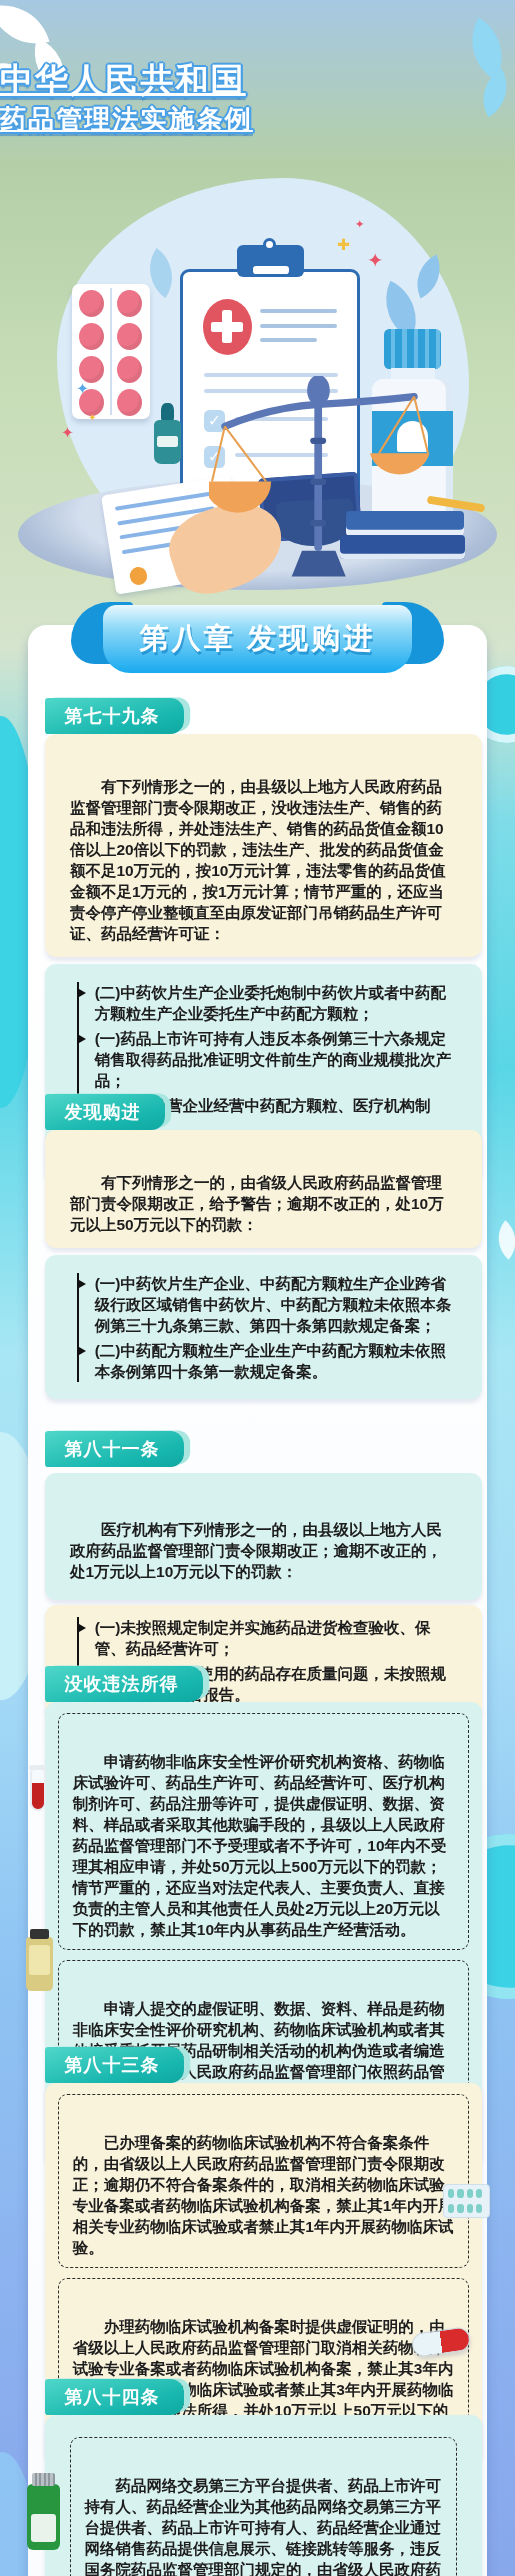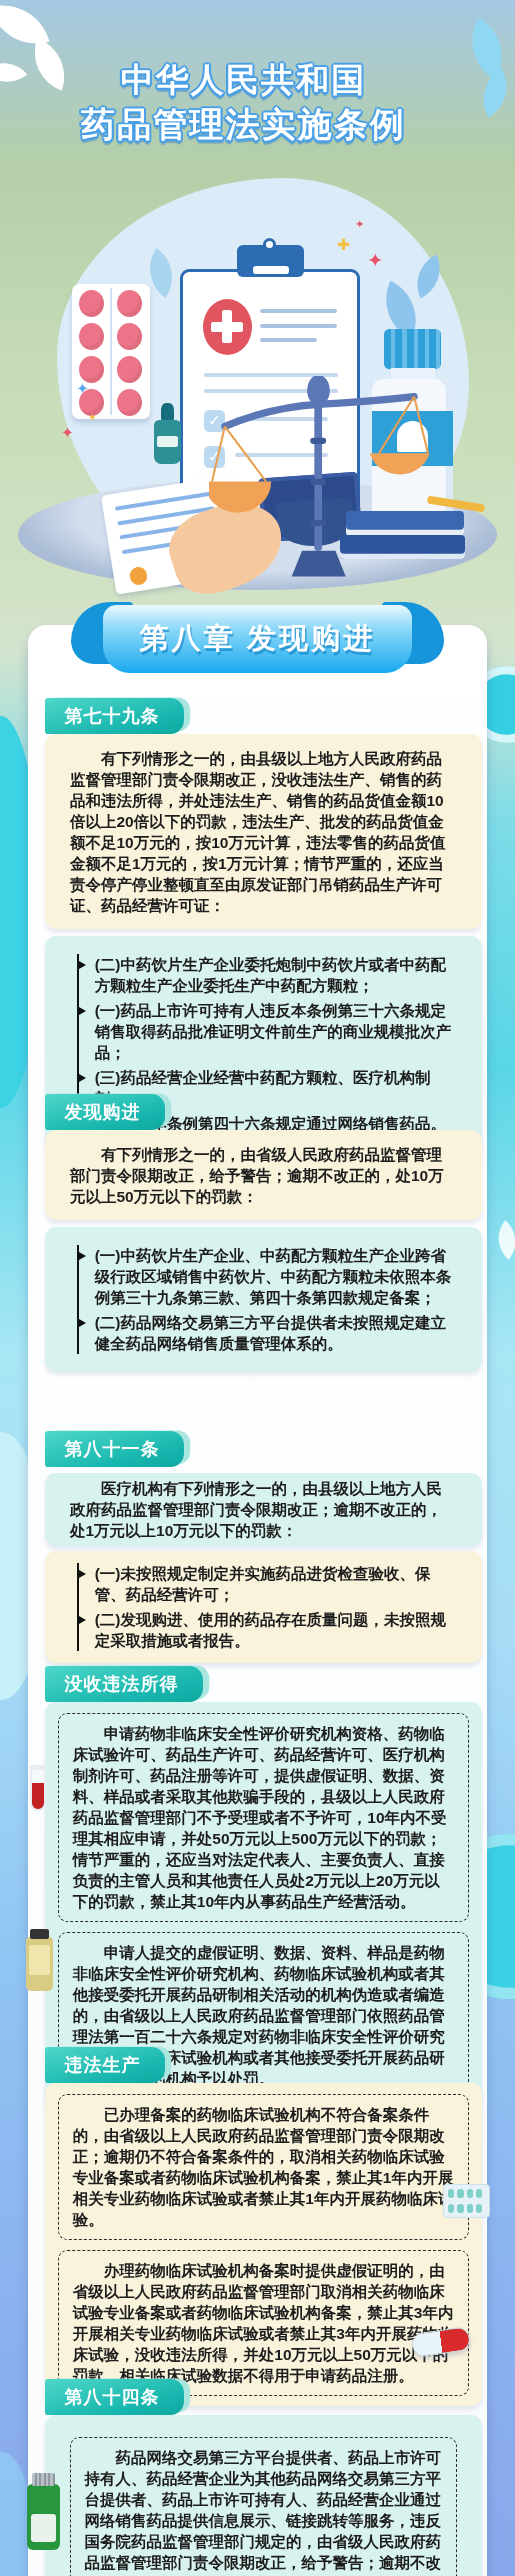--- a/index.html
+++ b/index.html
@@ -15,29 +15,30 @@
       #7edce8 20%, #59d6e6 26%, #a8e6f4 33%, #a6dcf6 40%, #8fc4f3 48%,
       #8cb2ef 56%, #86a2ea 66%, #8099e6 78%, #85a2ee 90%, #86a4f0 100%);
   }
   
   .leaf { position:absolute; }
   .leaf .blade { position:absolute; border-radius:0 100% 0 100%; }
   .deco-circle { position:absolute; border-radius:50%; }
   .side-blob { position:absolute; border-radius:50%; }
   
   .main-title {
-    position:absolute; left:0; width:487px; text-align:center; color:#fff;
+    position:absolute; left:0; width:487px; color:#fff;
     letter-spacing:2.1px;
     text-shadow:
       -1.5px -1.5px 0 #4aa0e6, 1.5px -1.5px 0 #4aa0e6, -1.5px 1.5px 0 #4aa0e6, 1.5px 1.5px 0 #4aa0e6,
       -2.1px 0 0 #4aa0e6, 2.1px 0 0 #4aa0e6, 0 -2.1px 0 #4aa0e6, 0 2.1px 0 #4aa0e6,
       0 4.1px 1px rgba(52,130,200,.55);
+    text-decoration: underline;
   }
   #title1 { top:58px; font-size:33px; }
-  #title2 { top:102px; font-size:34px; }
+  #title2 { top:102px; font-size:26px; }
   
   .hero { position:absolute; left:0; top:170px; width:515px; height:428px; }
   .hero-blob { position:absolute; left:57px; top:7.7px; width:412px; height:397px;
     background:#dcebf8; border-radius:55% 45% 52% 48% / 45% 52% 48% 55%; }
   .platform { position:absolute; left:18px; top:309px; width:479px; height:111px; border-radius:50%;
     background:radial-gradient(ellipse at 50% 32%, #d4dfee 0 52%, #aebfd8 70%, #8da3c4 100%); }
   .clipboard { position:absolute; left:180px; top:99px; width:180px; height:260px;
     background:#fff; border:3.1px solid #2d6cb2; border-radius:9.3px; }
   .clip-top { position:absolute; left:54px; top:-27px; width:67px; height:32px;
     background:#2d6cb2; border-radius:6.2px; }
@@ -114,21 +115,21 @@
   
   .art { position:absolute; left:45px; width:437px; z-index:5; }
   .tag { display:inline-block; position:relative; color:#fff; font-size:18px; letter-spacing:1px;
     padding:5.7px 24px 6.7px 19.6px; border-radius:3.1px 13.4px 13.4px 3.1px;
     background:linear-gradient(165deg,#4fd7c9 0%, #17b6ae 70%, #0fa8a1 100%);
     box-shadow:7.2px -1.5px 0 -1px #a9e6df; margin-bottom:0; }
   .box { border-radius:11.3px; padding:13.4px 25px; box-shadow:0 3.1px 4.1px rgba(120,140,180,.18); }
   .box.cream { background:#faf3dc; }
   .box.cyan { background:#d8f3ef; }
   .box + .box, .tag + .box { margin-top:0; }
-  .txt { font-size:15.5px; line-height:21px; color:#1d1d1d; font-weight:700; }
+  .txt { font-size:15.5px; line-height:21px; color:#1d1d1d; font-weight:700;margin-top:28px; }
   .para { text-indent:2em; }
   .dashed { border:1.5px dashed #2a2a2a; border-radius:9.3px; padding:9.3px 13.4px; }
   .dashed + .dashed { margin-top:9.3px; }
   .vlist { border-left:2.1px solid #111; padding-left:15.5px; margin-left:7.2px; }
   .vitem { position:relative; margin:4.1px 0; }
   .vitem::before { content:""; position:absolute; left:-15.5px; top:6.7px;
     border-left:7.2px solid #111; border-top:4.1px solid transparent; border-bottom:4.1px solid transparent; }
   
   .icon { position:absolute; z-index:7; }
   .tube { width:15.5px; height:44px; border:2.1px solid #e8edf2; border-radius:6.2px 6.2px 7.7px 7.7px;
@@ -300,28 +301,28 @@
   </section>
 
   <section class="art" style="top:1094px;">
     <div class="tag"><span>发现购进</span></div>
     <div class="box cream">
       <p class="txt para">有下列情形之一的，由省级人民政府药品监督管理部门责令限期改正，给予警告；逾期不改正的，处10万元以上50万元以下的罚款：</p>
     </div>
     <div class="box cyan" style="margin-top:7.2px;">
       <div class="vlist">
         <div class="txt vitem">(一)中药饮片生产企业、中药配方颗粒生产企业跨省级行政区域销售中药饮片、中药配方颗粒未依照本条例第三十九条第三款、第四十条第四款规定备案；</div>
-        <div class="txt vitem">(二)药品网络交易第三方平台提供者未按照规定建立健全药品网络销售质量管理体系的。</div>
+        <div class="txt vitem">(二)中药配方颗粒生产企业生产中药配方颗粒未依照本条例第四十条第一款规定备案。</div>
       </div>
     </div>
   </section>
 
   <section class="art" style="top:1431px;">
     <div class="tag"><span>第八十一条</span></div>
-    <div class="box cyan" style="margin-top:5.2px;padding:5px 25px;">
+    <div class="box cyan" style="margin-top:5.2px;padding:18px 25px;">
       <p class="txt para">医疗机构有下列情形之一的，由县级以上地方人民政府药品监督管理部门责令限期改正；逾期不改正的，处1万元以上10万元以下的罚款：</p>
     </div>
     <div class="box cream" style="margin-top:5.2px;padding:8.2px 25px;">
       <div class="vlist">
         <div class="txt vitem">(一)未按照规定制定并实施药品进货检查验收、保管、药品经营许可；</div>
         <div class="txt vitem">(二)发现购进、使用的药品存在质量问题，未按照规定采取措施或者报告。</div>
       </div>
     </div>
   </section>
 
@@ -333,21 +334,21 @@
       </div>
       <div class="dashed">
         <p class="txt para">申请人提交的虚假证明、数据、资料、样品是药物非临床安全性评价研究机构、药物临床试验机构或者其他接受委托开展药品研制相关活动的机构伪造或者编造的，由省级以上人民政府药品监督管理部门依照药品管理法第一百二十六条规定对药物非临床安全性评价研究机构、药物临床试验机构或者其他接受委托开展药品研制相关活动的机构予以处罚。</p>
       </div>
     </div>
   </section>
   <div class="icon tube" style="left:30px;top:1767px;"></div>
   <div class="icon vial" style="left:26px;top:1937px;"></div>
 
   <section class="art" style="top:2047px;">
-    <div class="tag"><span>违法生产</span></div>
+    <div class="tag"><span>第八十三条</span></div>
     <div class="box cream" style="padding:10.3px 13.4px;">
       <div class="dashed">
         <p class="txt para">已办理备案的药物临床试验机构不符合备案条件的，由省级以上人民政府药品监督管理部门责令限期改正；逾期仍不符合备案条件的，取消相关药物临床试验专业备案或者药物临床试验机构备案，禁止其1年内开展相关专业药物临床试验或者禁止其1年内开展药物临床试验。</p>
       </div>
       <div class="dashed">
         <p class="txt para">办理药物临床试验机构备案时提供虚假证明的，由省级以上人民政府药品监督管理部门取消相关药物临床试验专业备案或者药物临床试验机构备案，禁止其3年内开展相关专业药物临床试验或者禁止其3年内开展药物临床试验，没收违法所得，并处10万元以上50万元以下的罚款，相关临床试验数据不得用于申请药品注册。</p>
       </div>
     </div>
   </section>
   <div class="icon blister-sm" style="left:443px;top:2184px;">

